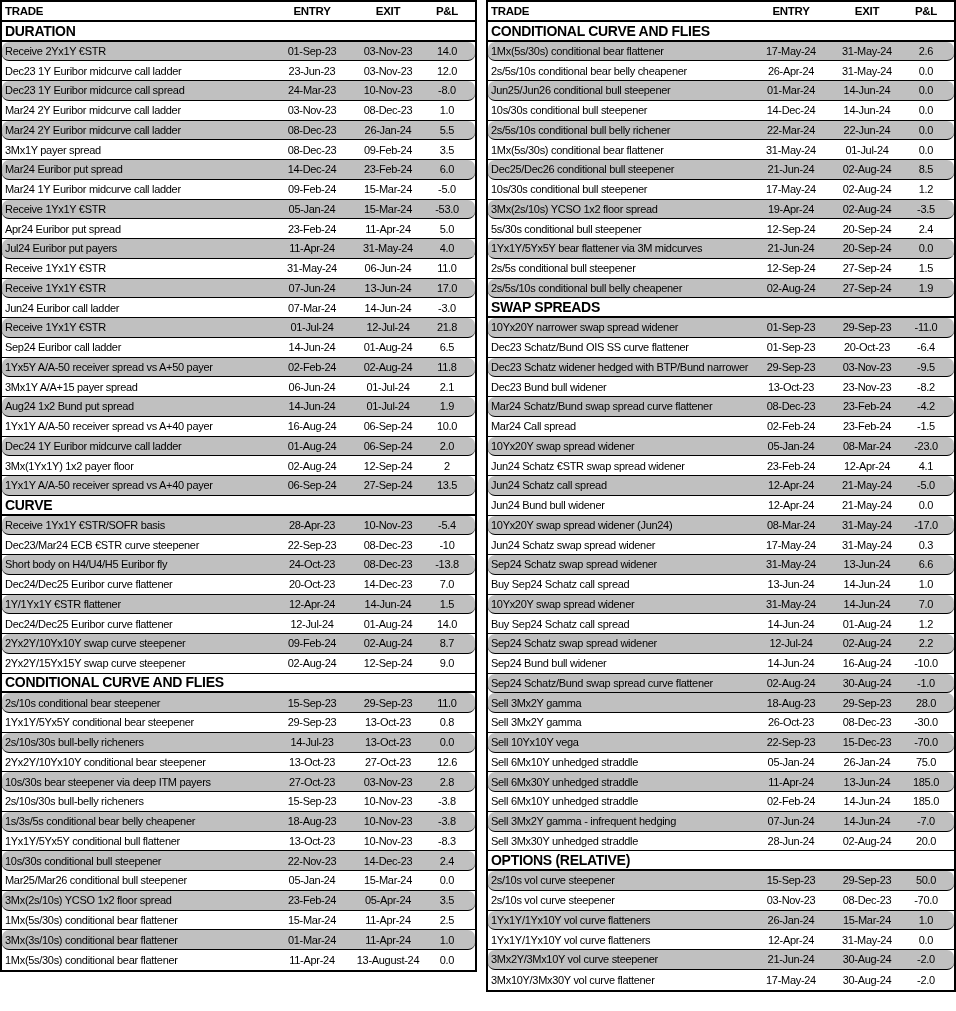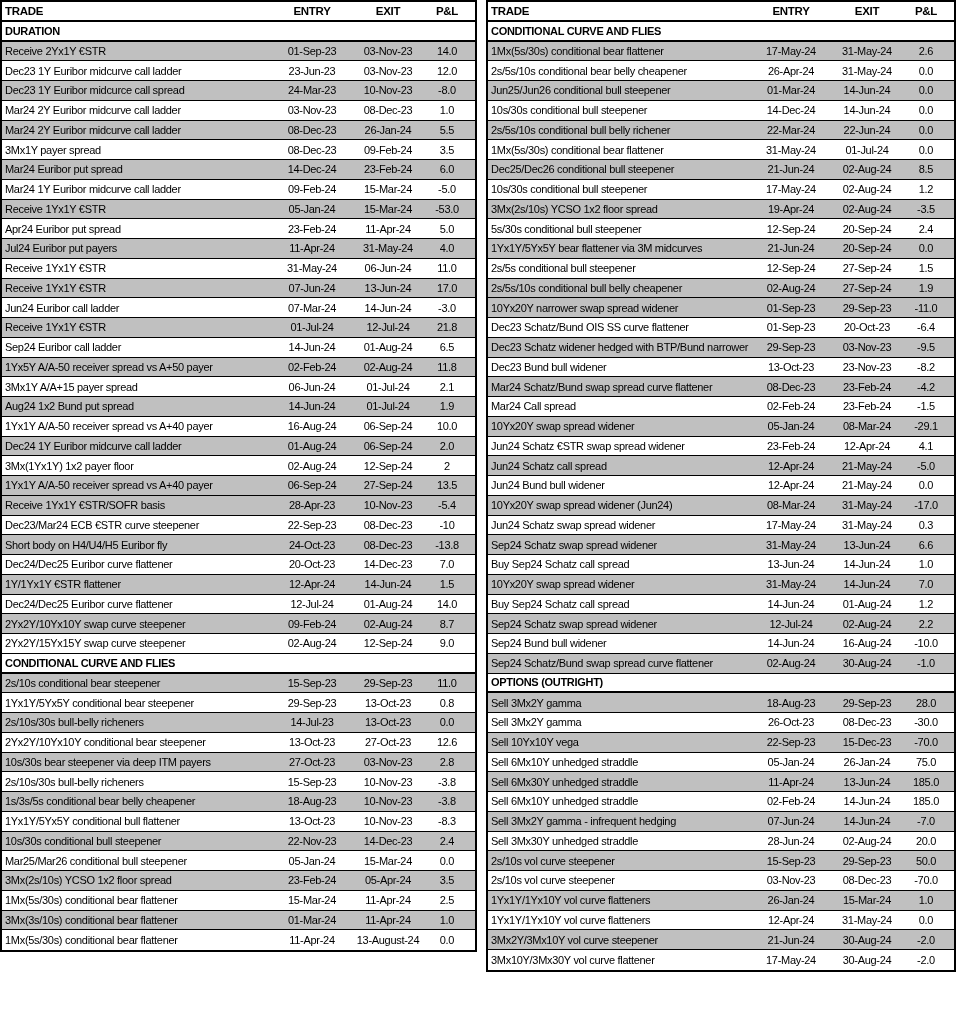--- a/index.html
+++ b/index.html
@@ -18,22 +18,22 @@
   .row{
     display:flex;align-items:center;
     height:19.75px;box-sizing:border-box;
     border-bottom:1px solid var(--border,#000);
     background:var(--base,#fff);
   }
   .tbl .row:last-child{border-bottom:none;}
   .header-row{border-bottom-width:2px;}
   .section-row{border-bottom-width:2px;font-weight:bold;}
   .header-row .cell{font-weight:bold;font-size:11.5px;}
-  .section-row .cell{font-size:11px;}
-  .shaded{background:var(--shaded,#c0c0c0);}
+  .section-row .cell{font-size:14px;}
+  .shaded{background:var(--shaded,#c0c0c0);border-radius:7px;}
   .cell{
     overflow:hidden;white-space:nowrap;box-sizing:border-box;
   }
   .trade{flex:1;padding-left:3px;text-align:left;}
   .entry{width:82px;text-align:center;}
   .exit{width:70px;text-align:center;}
   .pl{width:52px;text-align:center;padding-right:4px;}
 </style>
 </head>
 <body>
@@ -181,20 +181,23 @@
         <div class="cell entry">02-Aug-24</div>
         <div class="cell exit">12-Sep-24</div>
         <div class="cell pl">2</div>
       </div>
       <div class="row data-row shaded">
         <div class="cell trade">1Yx1Y A/A-50 receiver spread vs A+40 payer</div>
         <div class="cell entry">06-Sep-24</div>
         <div class="cell exit">27-Sep-24</div>
         <div class="cell pl">13.5</div>
       </div>
+      <div class="row section-row">
+        <div class="cell trade">CURVE</div>
+      </div>
       <div class="row data-row shaded">
         <div class="cell trade">Receive 1Yx1Y €STR/SOFR basis</div>
         <div class="cell entry">28-Apr-23</div>
         <div class="cell exit">10-Nov-23</div>
         <div class="cell pl">-5.4</div>
       </div>
       <div class="row data-row">
         <div class="cell trade">Dec23/Mar24 ECB €STR curve steepener</div>
         <div class="cell entry">22-Sep-23</div>
         <div class="cell exit">08-Dec-23</div>
@@ -406,20 +409,23 @@
         <div class="cell entry">12-Sep-24</div>
         <div class="cell exit">27-Sep-24</div>
         <div class="cell pl">1.5</div>
       </div>
       <div class="row data-row shaded">
         <div class="cell trade">2s/5s/10s conditional bull belly cheapener</div>
         <div class="cell entry">02-Aug-24</div>
         <div class="cell exit">27-Sep-24</div>
         <div class="cell pl">1.9</div>
       </div>
+      <div class="row section-row">
+        <div class="cell trade">SWAP SPREADS</div>
+      </div>
       <div class="row data-row shaded">
         <div class="cell trade">10Yx20Y narrower swap spread widener</div>
         <div class="cell entry">01-Sep-23</div>
         <div class="cell exit">29-Sep-23</div>
         <div class="cell pl">-11.0</div>
       </div>
       <div class="row data-row">
         <div class="cell trade">Dec23 Schatz/Bund OIS SS curve flattener</div>
         <div class="cell entry">01-Sep-23</div>
         <div class="cell exit">20-Oct-23</div>
@@ -446,21 +452,21 @@
       <div class="row data-row">
         <div class="cell trade">Mar24 Call spread</div>
         <div class="cell entry">02-Feb-24</div>
         <div class="cell exit">23-Feb-24</div>
         <div class="cell pl">-1.5</div>
       </div>
       <div class="row data-row shaded">
         <div class="cell trade">10Yx20Y swap spread widener</div>
         <div class="cell entry">05-Jan-24</div>
         <div class="cell exit">08-Mar-24</div>
-        <div class="cell pl">-29.1</div>
+        <div class="cell pl">-23.0</div>
       </div>
       <div class="row data-row">
         <div class="cell trade">Jun24 Schatz €STR swap spread widener</div>
         <div class="cell entry">23-Feb-24</div>
         <div class="cell exit">12-Apr-24</div>
         <div class="cell pl">4.1</div>
       </div>
       <div class="row data-row shaded">
         <div class="cell trade">Jun24 Schatz call spread</div>
         <div class="cell entry">12-Apr-24</div>
@@ -520,23 +526,20 @@
         <div class="cell entry">14-Jun-24</div>
         <div class="cell exit">16-Aug-24</div>
         <div class="cell pl">-10.0</div>
       </div>
       <div class="row data-row shaded">
         <div class="cell trade">Sep24 Schatz/Bund swap spread curve flattener</div>
         <div class="cell entry">02-Aug-24</div>
         <div class="cell exit">30-Aug-24</div>
         <div class="cell pl">-1.0</div>
       </div>
-      <div class="row section-row">
-        <div class="cell trade">OPTIONS (OUTRIGHT)</div>
-      </div>
       <div class="row data-row shaded">
         <div class="cell trade">Sell 3Mx2Y gamma</div>
         <div class="cell entry">18-Aug-23</div>
         <div class="cell exit">29-Sep-23</div>
         <div class="cell pl">28.0</div>
       </div>
       <div class="row data-row">
         <div class="cell trade">Sell 3Mx2Y gamma</div>
         <div class="cell entry">26-Oct-23</div>
         <div class="cell exit">08-Dec-23</div>
@@ -570,20 +573,23 @@
         <div class="cell trade">Sell 3Mx2Y gamma - infrequent hedging</div>
         <div class="cell entry">07-Jun-24</div>
         <div class="cell exit">14-Jun-24</div>
         <div class="cell pl">-7.0</div>
       </div>
       <div class="row data-row">
         <div class="cell trade">Sell 3Mx30Y unhedged straddle</div>
         <div class="cell entry">28-Jun-24</div>
         <div class="cell exit">02-Aug-24</div>
         <div class="cell pl">20.0</div>
+      </div>
+      <div class="row section-row">
+        <div class="cell trade">OPTIONS (RELATIVE)</div>
       </div>
       <div class="row data-row shaded">
         <div class="cell trade">2s/10s vol curve steepener</div>
         <div class="cell entry">15-Sep-23</div>
         <div class="cell exit">29-Sep-23</div>
         <div class="cell pl">50.0</div>
       </div>
       <div class="row data-row">
         <div class="cell trade">2s/10s vol curve steepener</div>
         <div class="cell entry">03-Nov-23</div>

